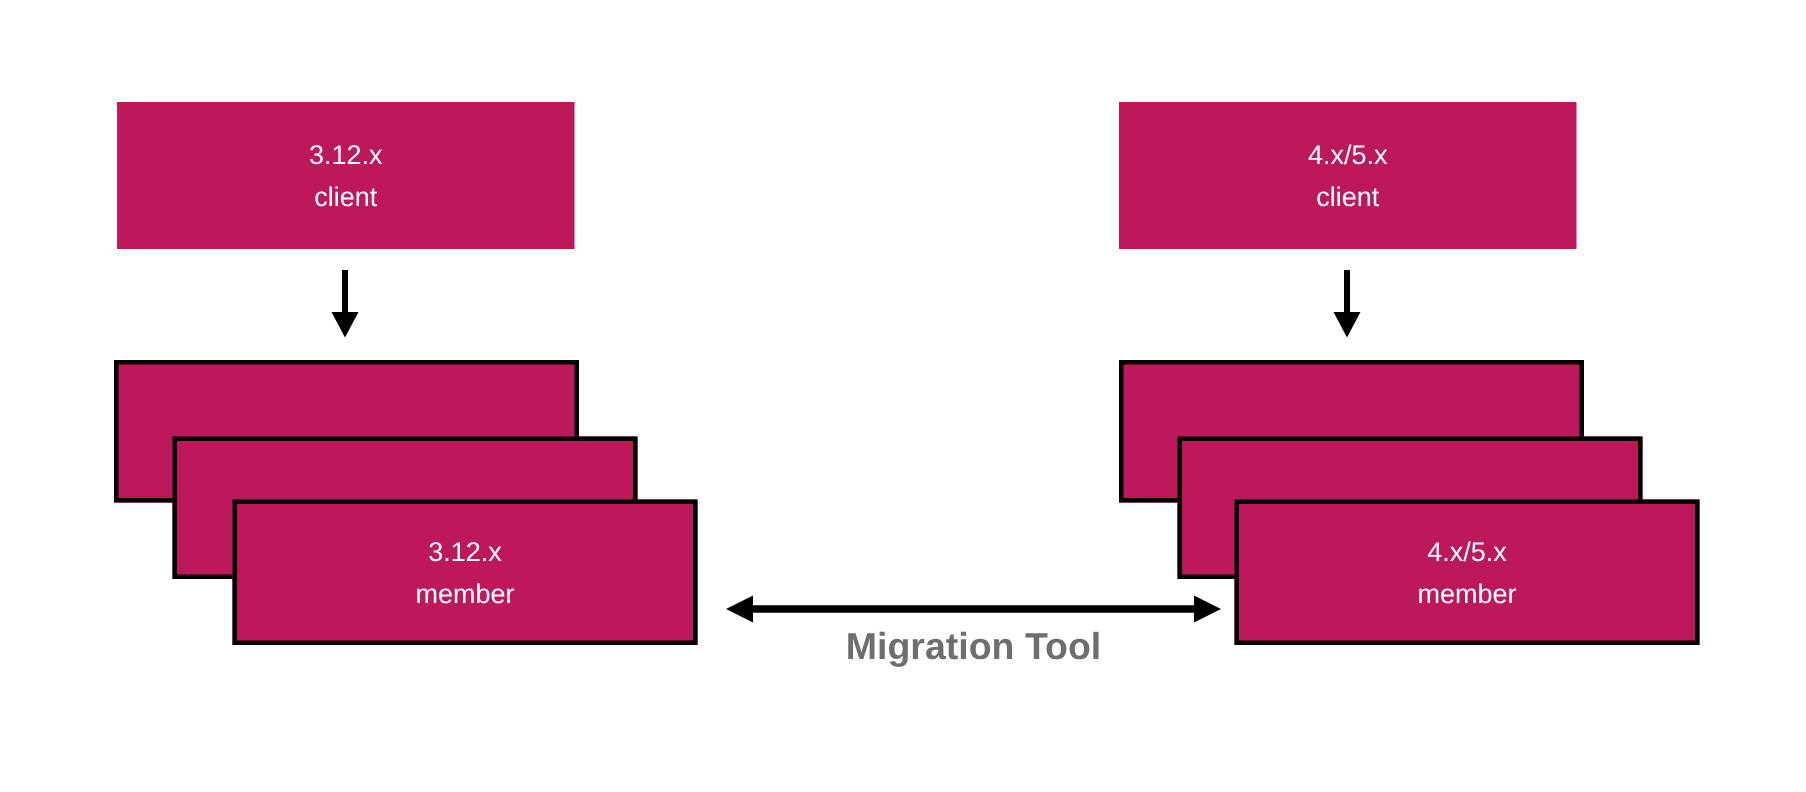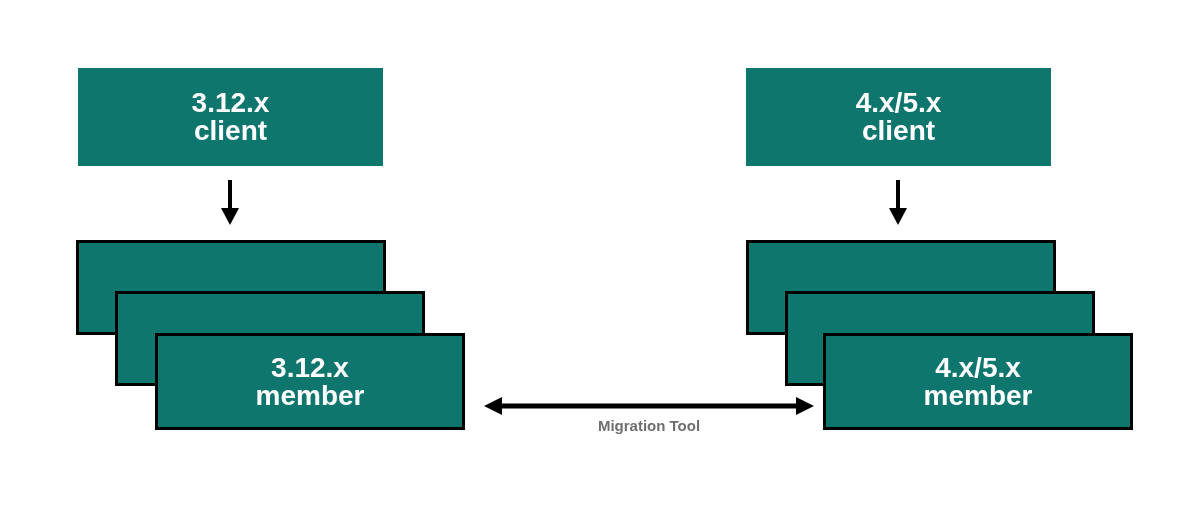--- a/index.html
+++ b/index.html
@@ -15,24 +15,24 @@
     width: 1204px;
     height: 528px;
     background: #ffffff;
     overflow: hidden;
   }
 
   
   .node {
     position: absolute;
     box-sizing: border-box;
-    background: #0f766e;
+    background: #be185d;
     color: #ffffff;
-    font-weight: bold;
-    font-size: 28px;
+    font-weight: normal;
+    font-size: 18px;
     line-height: 28px;
     text-align: center;
     white-space: pre-line;
   }
   .node.client {
     border: none;
     display: flex;
     flex-direction: column;
     align-items: center;
     justify-content: center;
@@ -68,21 +68,21 @@
     fill: none;
   }
   .arrow-head {
     fill: #000000;
   }
 
   .edge-label {
     position: absolute;
     color: #6e6e6e;
     font-weight: bold;
-    font-size: 15px;
+    font-size: 25px;
     text-align: center;
     white-space: nowrap;
   }
 </style>
 </head>
 <body>
 
 <div id="canvas">
 
   <div class="node client" style="left:78px; top:68px; width:305px; height:98px;">

